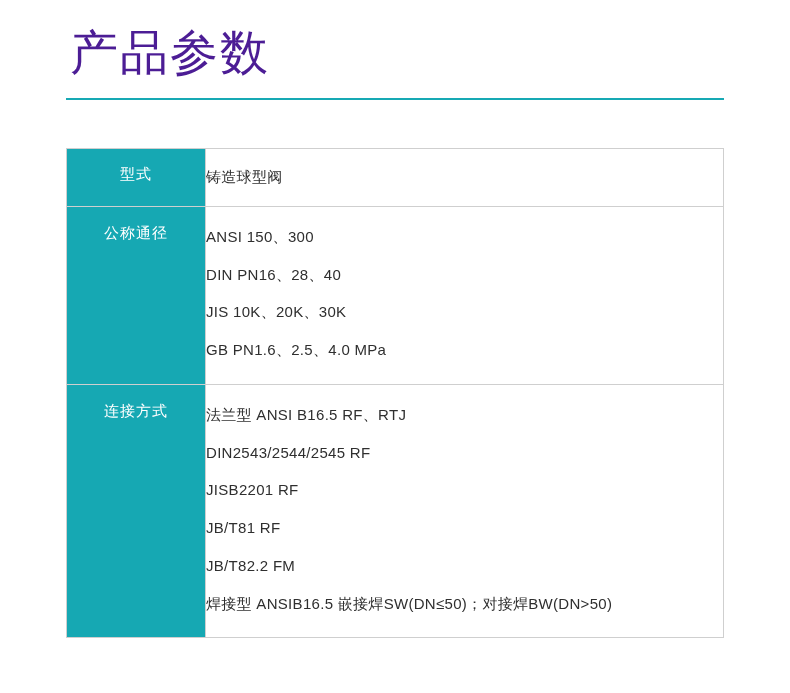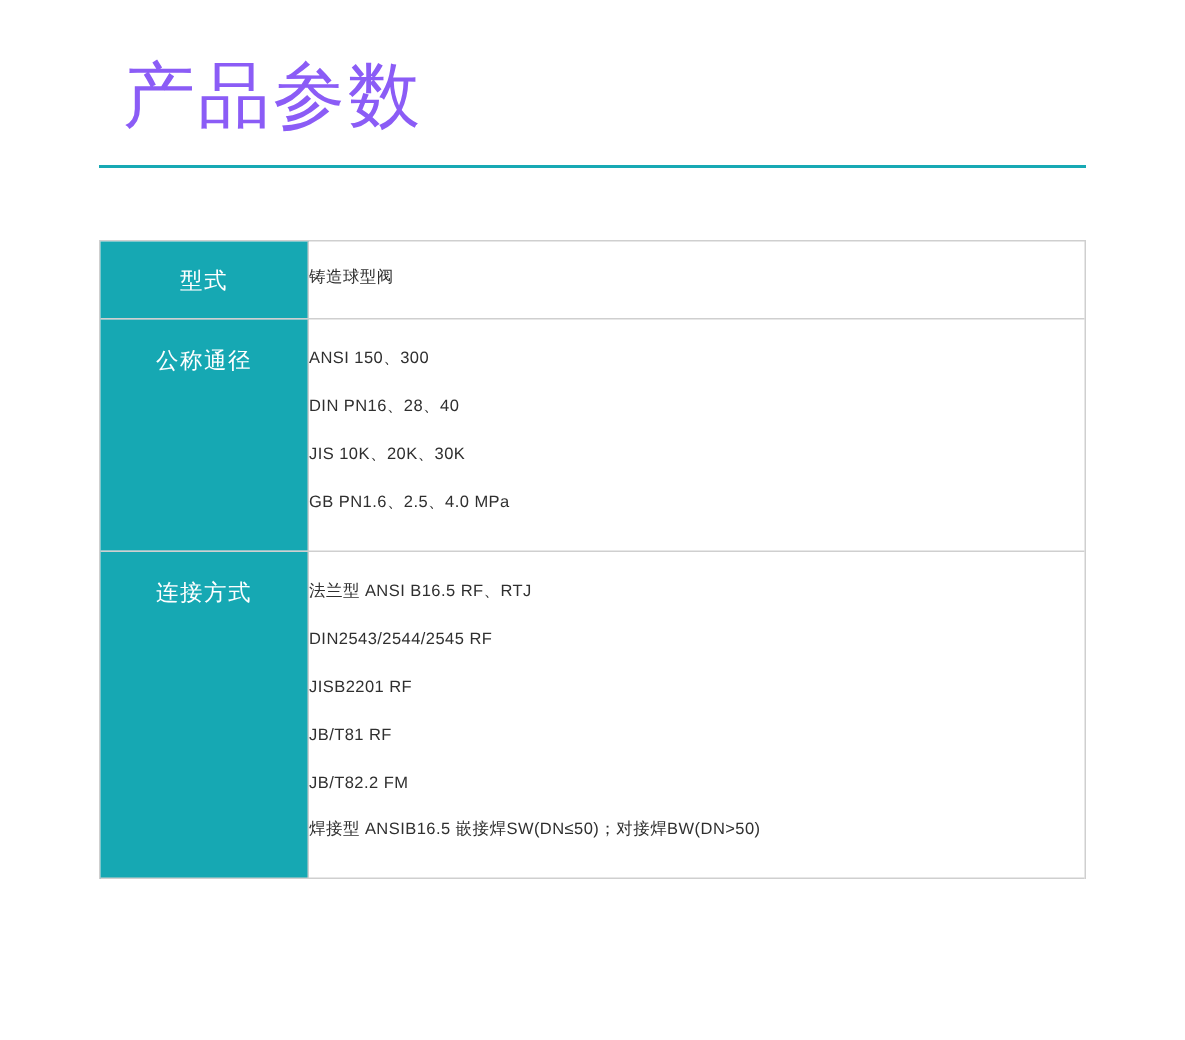--- a/index.html
+++ b/index.html
@@ -20,23 +20,23 @@
     height: 693px;
     box-sizing: border-box;
   }
   .title-block {
     padding: 18px 0 0 66px;
   }
   .page-title {
     font-size: 48px;
     line-height: 1.25;
     font-weight: normal;
-    color: #8b5cf6;
+    color: #4c1d95;
     letter-spacing: 2px;
-    margin: 16px;
+    margin: 4px;
     font-family: "DejaVu Sans", "Liberation Sans", sans-serif;
   }
   .title-rule {
     margin: 16px 66px 0 66px;
     height: 2px;
     background: #17a9b4;
   }
   .table-wrap {
     margin: 48px 66px 0 66px;
     border: 1px solid #cfcfcf;
@@ -60,24 +60,25 @@
     text-align: center;
     font-size: 15px;
     letter-spacing: 1px;
     border-right: 1px solid #cfcfcf;
     vertical-align: top;
   }
   td.label .label-inner {
     padding-top: 17px;
     padding-bottom: 14px;
     line-height: 1.4;
+    font-family: Liberation Mono, monospace;
   }
   td.value {
     padding: 0 0 0 14px;
-    font-size: 11px;
+    font-size: 15px;
     color: #2f2f2f;
   }
   .value-lines {
     padding: 14px 0 12px 0;
   }
   .value-lines .line {
     line-height: 1.45;
     padding: 4px 0 6px 0;
     white-space: nowrap;
     letter-spacing: 0.3px;

